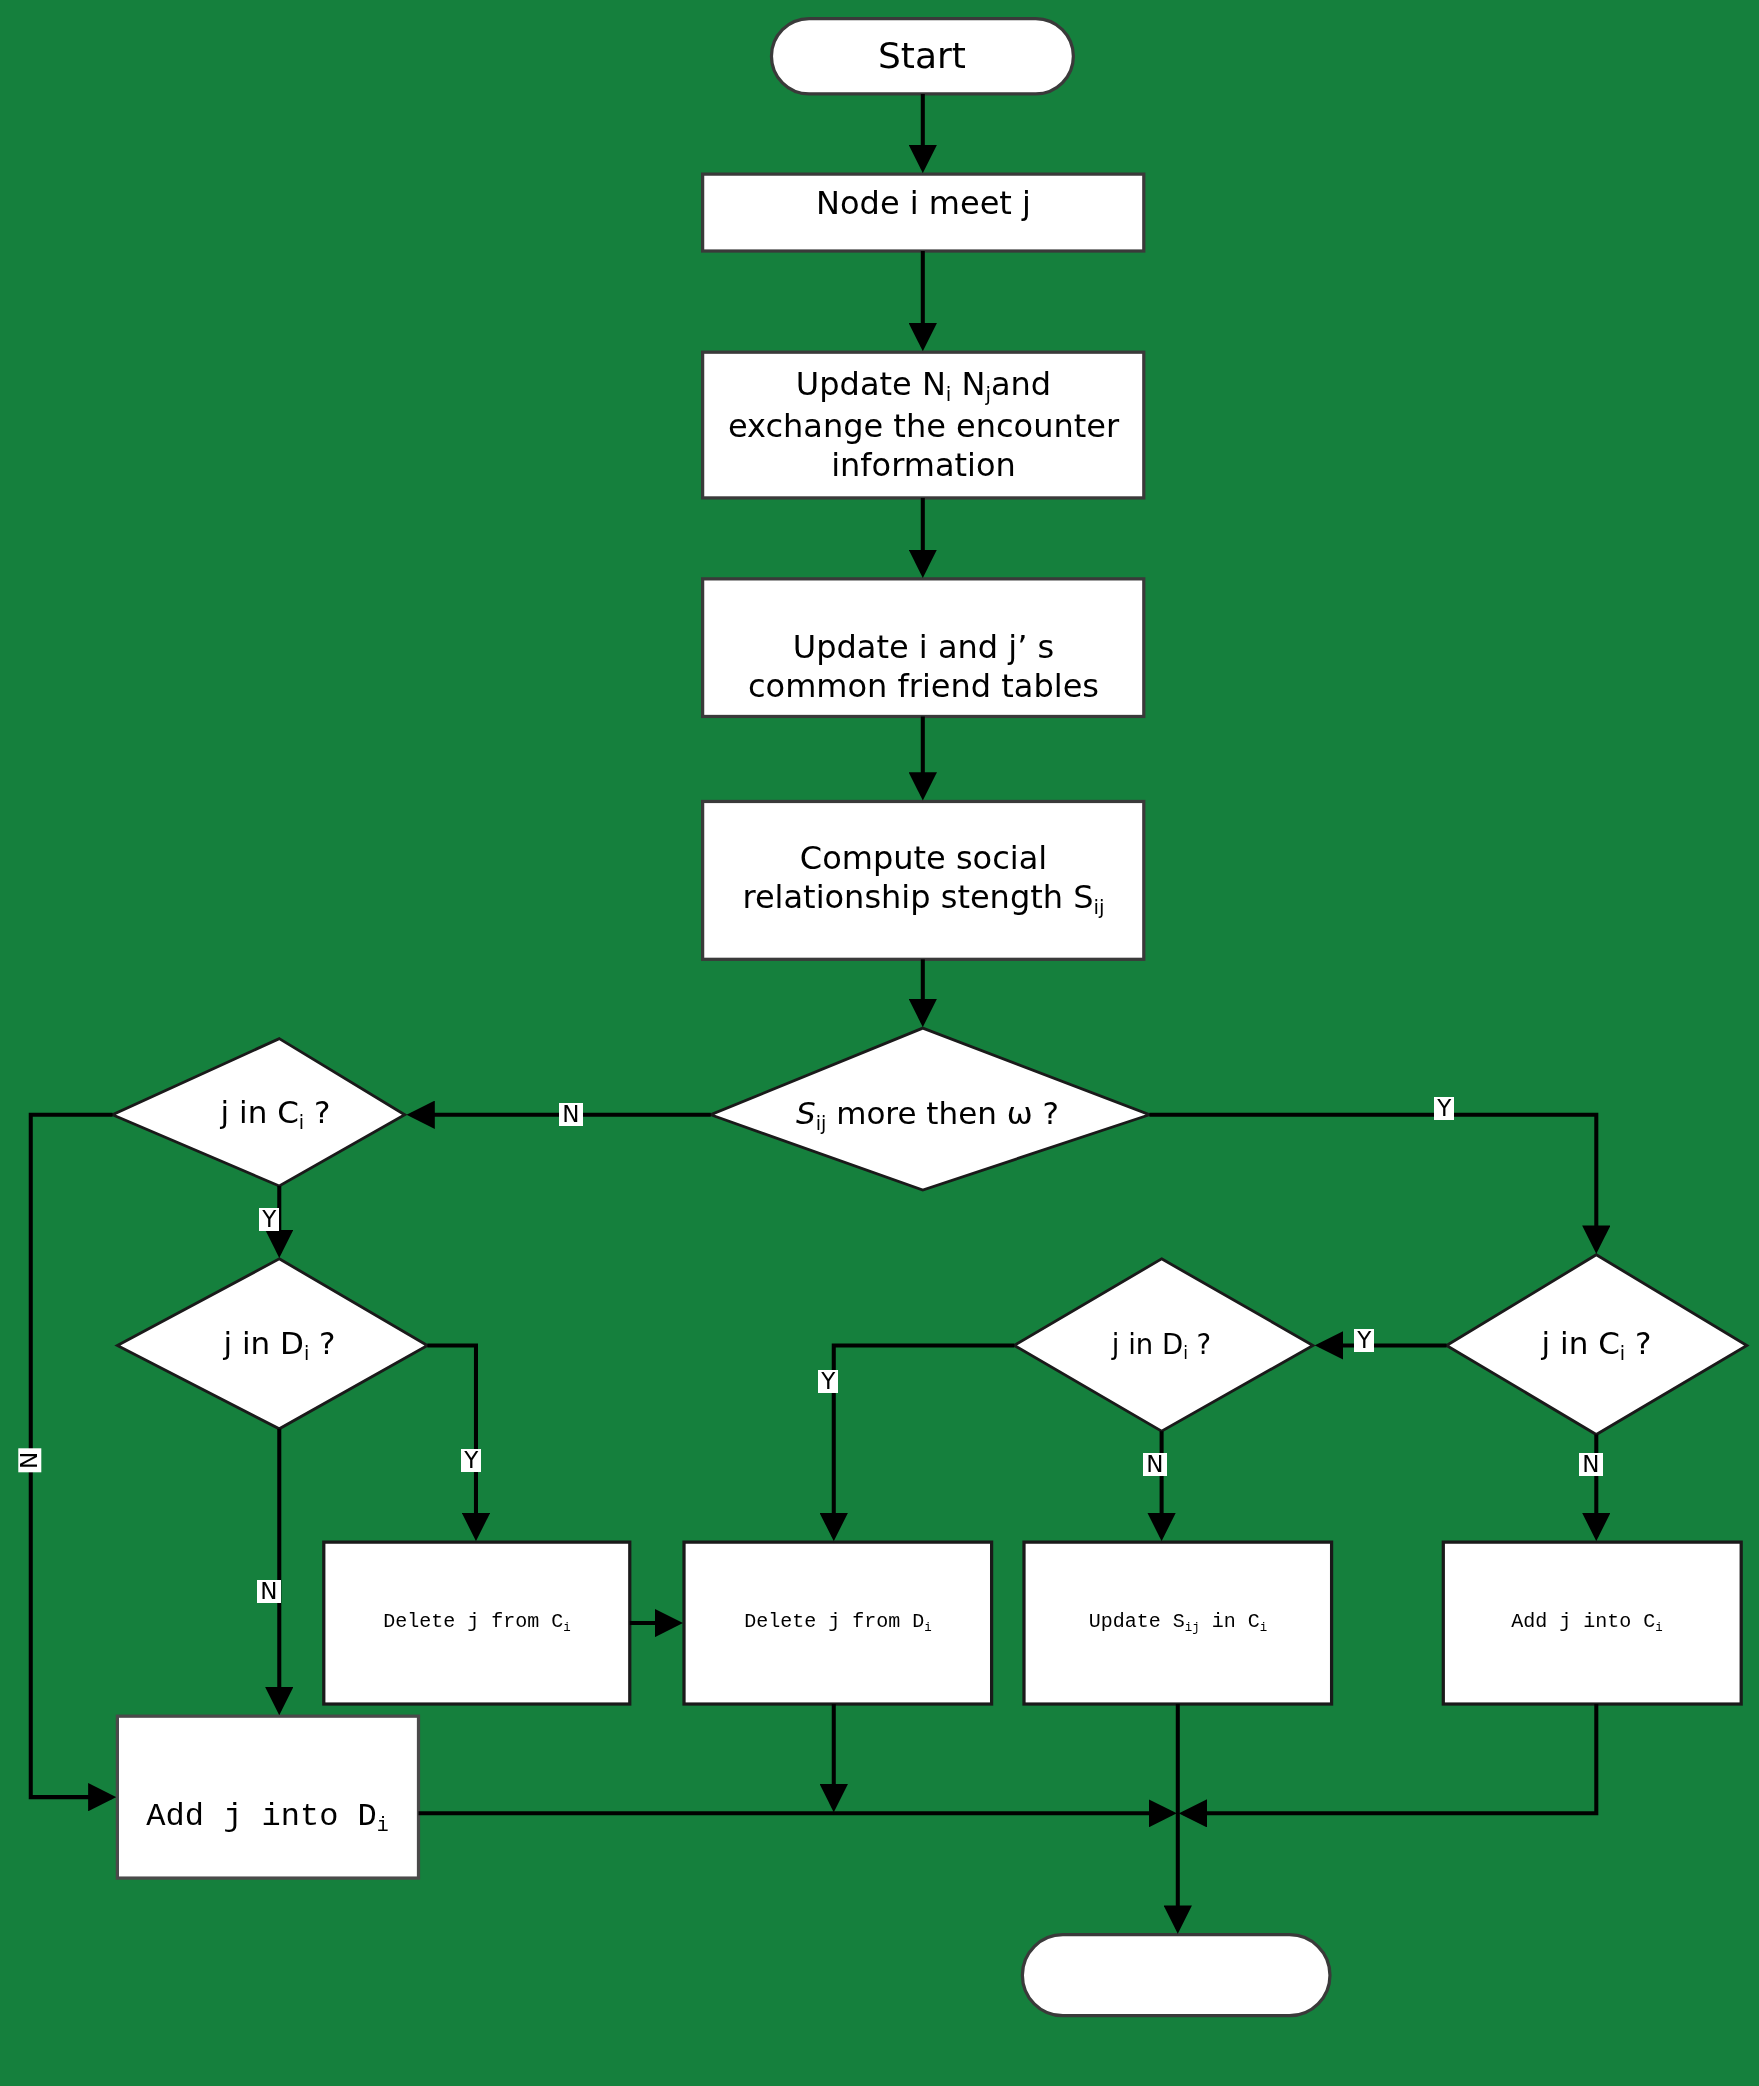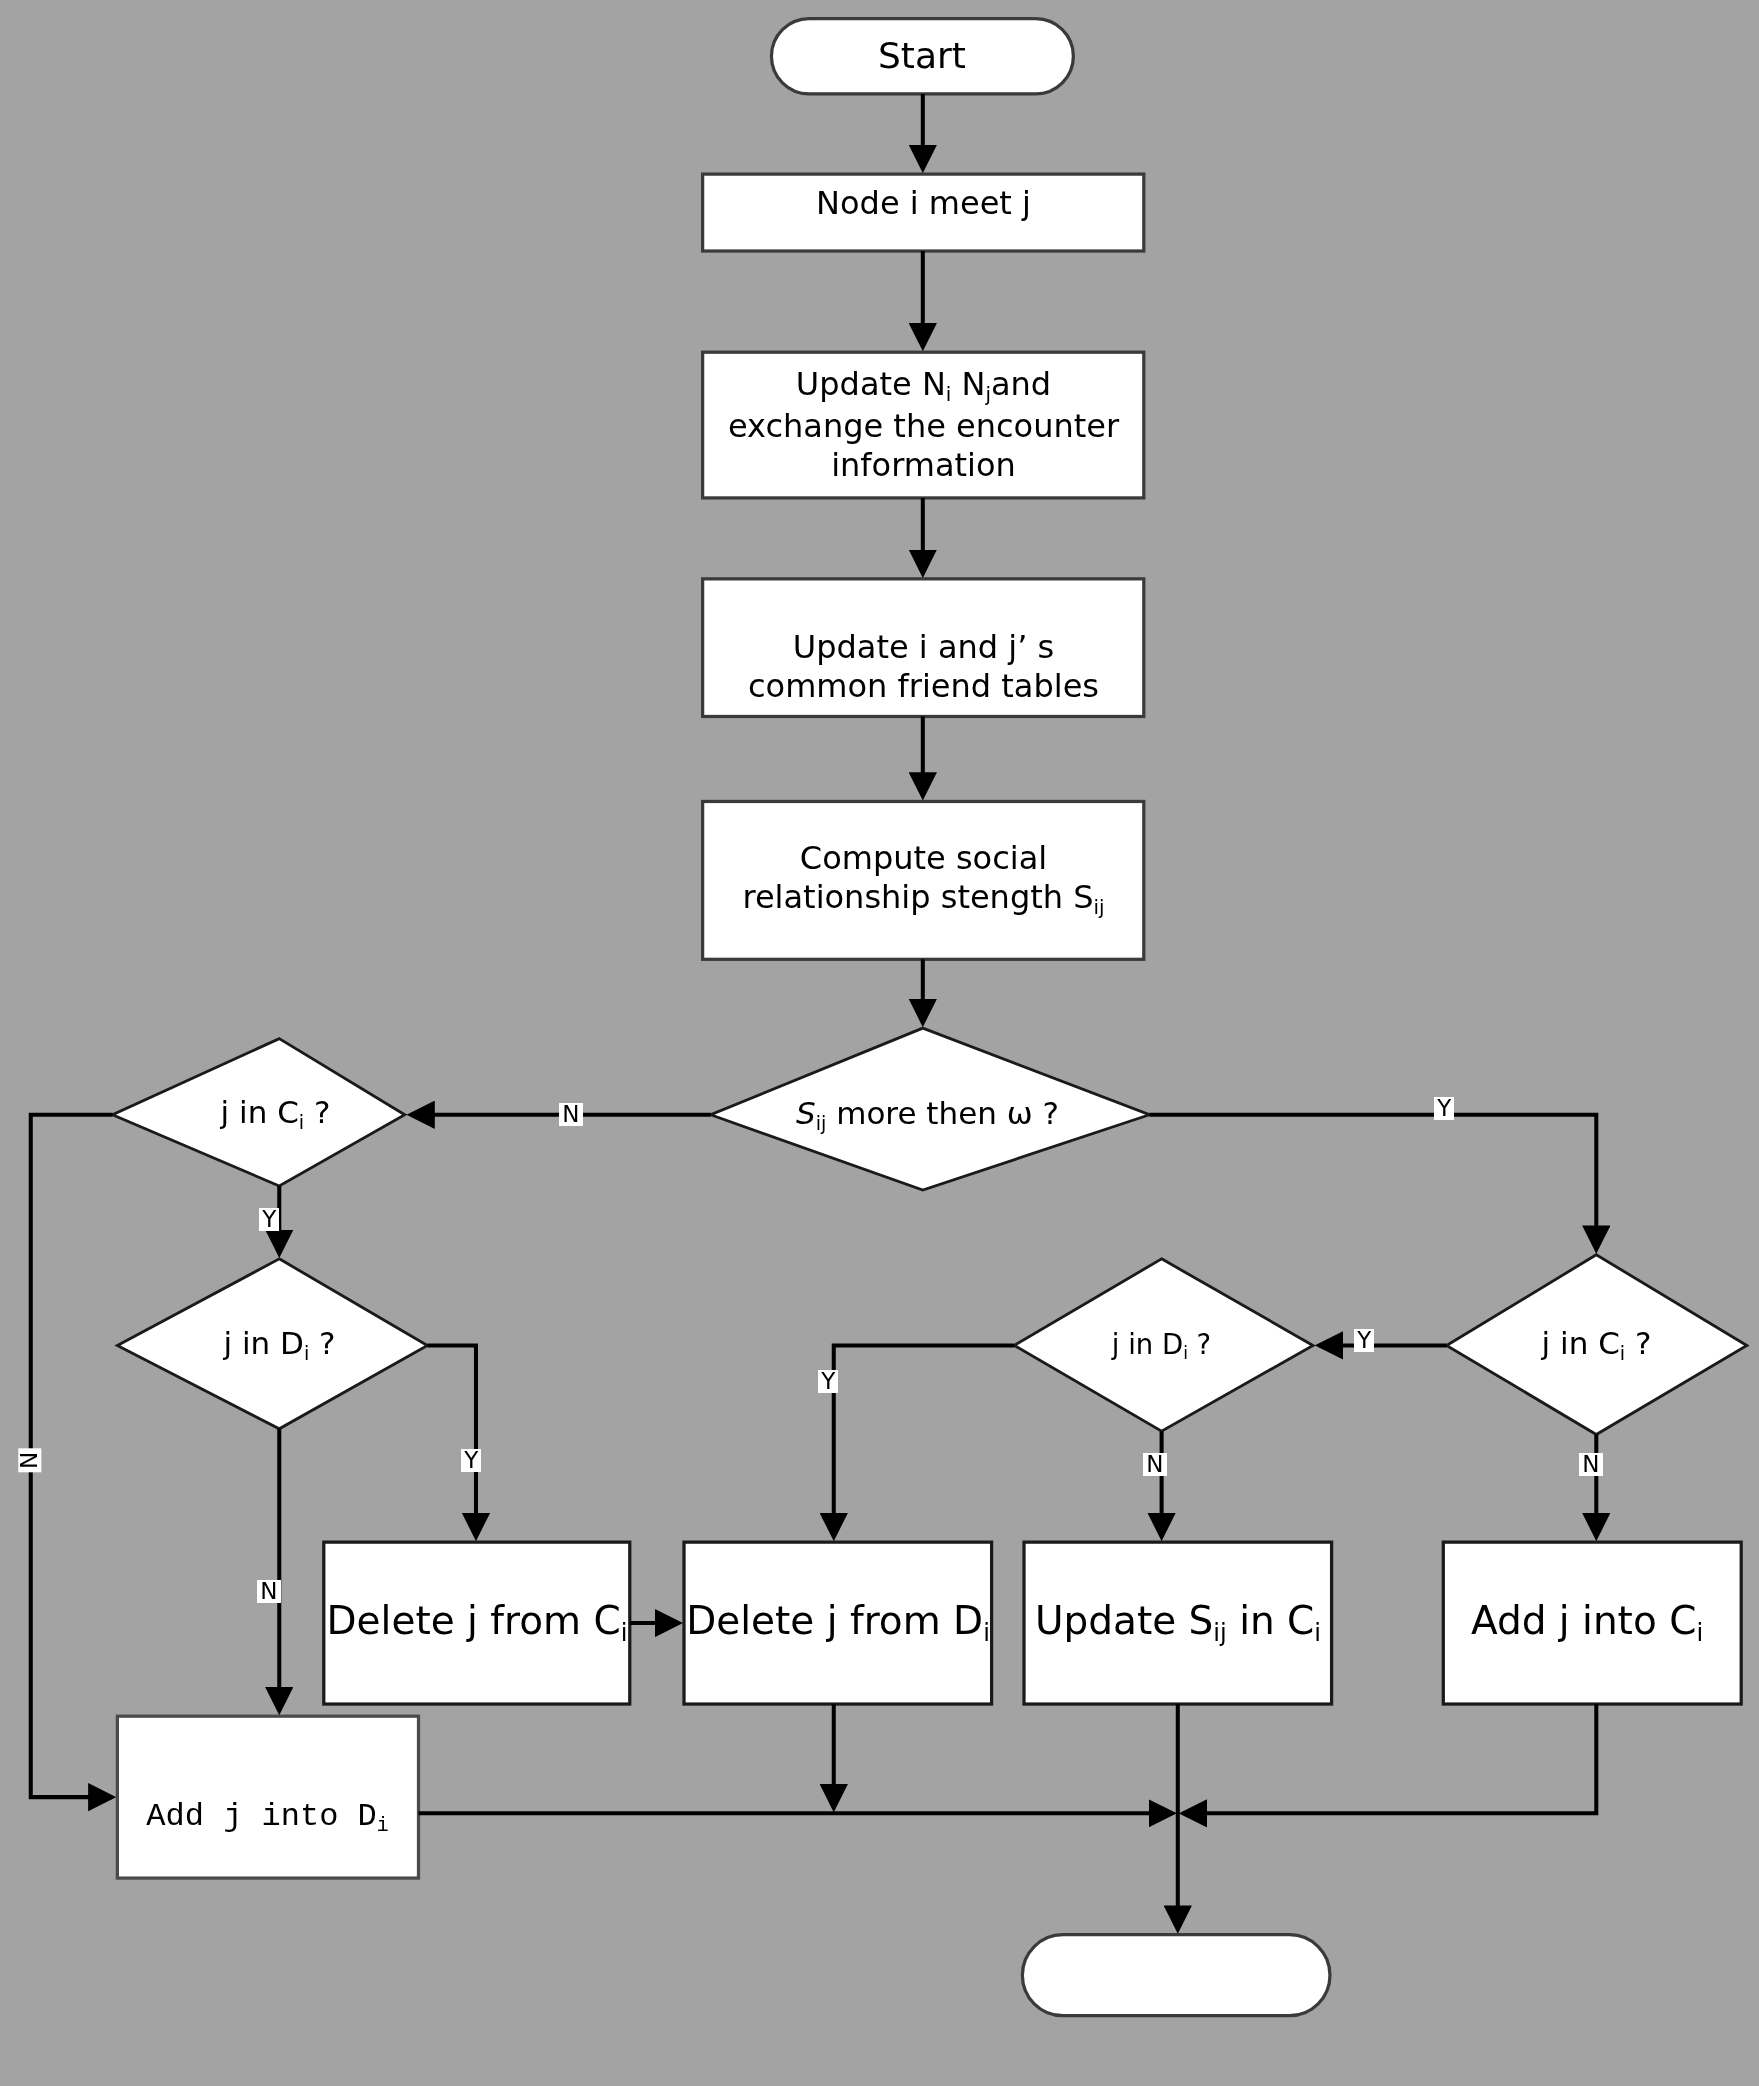--- a/index.html
+++ b/index.html
@@ -1,22 +1,22 @@
 <!DOCTYPE html>
 <html style="font-size:13px"><head>
 <meta charset="utf-8">
 <style>
   html,body{margin:0;padding:0;background:#ffffff;}
-  #stage{position:relative;width:1759px;height:2087px;background:#a3a3a3;
+  #stage{position:relative;width:1759px;height:2087px;background:#15803d;
          font-family:"DejaVu Sans","Liberation Sans",sans-serif;}
   svg.layer{position:absolute;left:0;top:0;width:1759px;height:2087px;}
   .node-label{position:absolute;display:flex;align-items:center;justify-content:center;
               text-align:center;color:#000;line-height:1.22;pointer-events:none;}
   .n-text{font-size:32px;}
-  .n-text.small{font-size:39px;}
+  .n-text.small{font-size:20px;font-family:Liberation Mono, monospace;}
   .n-term{font-size:36px;}
   .n-dec{font-size:31px;}
   .n-dec.tiny{font-size:27.5px;}
   .edge-label{position:absolute;font-size:23px;color:#000;background:#ffffff;
               padding:0 3.2px;line-height:1;}
   .edge-label.vert{transform:rotate(-90deg);transform-origin:center center;}
   sub{font-size:0.62em;vertical-align:-0.30em;}
   .ital{font-style:italic;}
 </style>
 </head>

